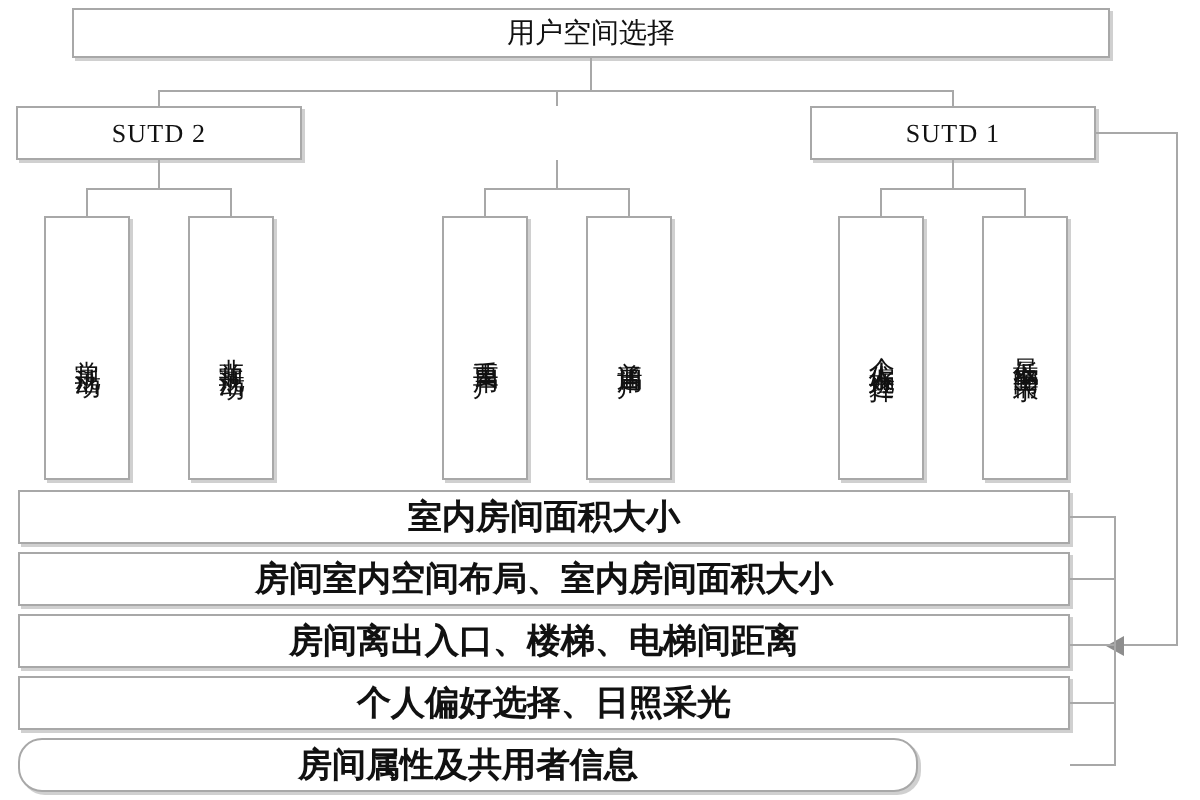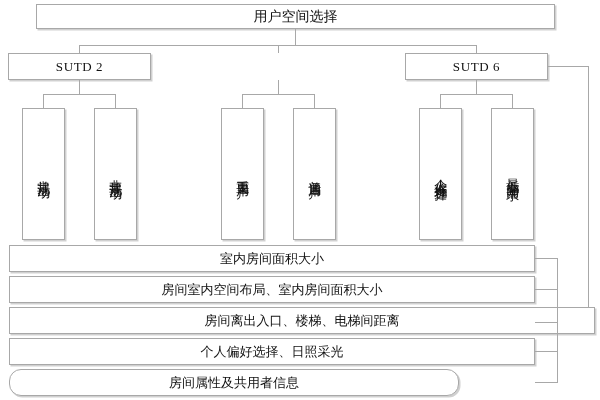--- a/index.html
+++ b/index.html
@@ -16,21 +16,21 @@
   }
   .box.shadow{box-shadow:1.5px 1.5px 0 rgba(150,150,150,.45);}
   .title-box{font-size:14px;}
   .group-box{font-family:"Liberation Serif","DejaVu Serif",serif;font-size:13px;letter-spacing:.6px;}
   .vbox{
     font-size:13px;
     writing-mode:vertical-rl;text-orientation:upright;
     letter-spacing:2px;
     padding:6px 0;
   }
-  .rowbox{font-size:13px;}
+  .rowbox{font-size:17px;font-weight:bold;}
   .line{position:absolute;background:#a8a8a8;}
   .hline{height:1px;}
   .vline{width:1px;}
   .arrow{
     position:absolute;width:0;height:0;
     border-top:5px solid transparent;
     border-bottom:5px solid transparent;
     border-right:9px solid #8d8d8d;
   }
 </style>
@@ -71,21 +71,21 @@
   <div class="line vline" style="left:314px;top:94px;height:14px;"></div>
 
   <div class="box vbox shadow" style="left:221px;top:108px;width:43px;height:132px;">
     <span>重要用户</span>
   </div>
   <div class="box vbox shadow" style="left:293px;top:108px;width:43px;height:132px;">
     <span>普通用户</span>
   </div>
 
   <div class="box group-box shadow" style="left:405px;top:53px;width:143px;height:27px;">
-    <span>SUTD 6</span>
+    <span>SUTD 1</span>
   </div>
   <div class="line vline" style="left:476px;top:80px;height:14px;"></div>
   <div class="line hline" style="left:440px;top:94px;width:72px;"></div>
   <div class="line vline" style="left:440px;top:94px;height:14px;"></div>
   <div class="line vline" style="left:512px;top:94px;height:14px;"></div>
 
   <div class="box vbox shadow" style="left:419px;top:108px;width:43px;height:132px;">
     <span>个人偏好选择</span>
   </div>
   <div class="box vbox shadow" style="left:491px;top:108px;width:43px;height:132px;">
@@ -96,21 +96,21 @@
   <div class="line vline" style="left:588px;top:66px;height:257px;"></div>
   <div class="line hline" style="left:562px;top:322px;width:26px;"></div>
   <div class="arrow" style="left:553px;top:318px;"></div>
 
   <div class="box rowbox shadow" style="left:9px;top:245px;width:526px;height:27px;">
     <span>室内房间面积大小</span>
   </div>
   <div class="box rowbox shadow" style="left:9px;top:276px;width:526px;height:27px;">
     <span>房间室内空间布局、室内房间面积大小</span>
   </div>
-  <div class="box rowbox shadow" style="left:9px;top:307px;width:586px;height:27px;">
+  <div class="box rowbox shadow" style="left:9px;top:307px;width:526px;height:27px;">
     <span>房间离出入口、楼梯、电梯间距离</span>
   </div>
   <div class="box rowbox shadow" style="left:9px;top:338px;width:526px;height:27px;">
     <span>个人偏好选择、日照采光</span>
   </div>
   <div class="box rowbox shadow" style="left:9px;top:369px;width:450px;height:27px;border-radius:12px;">
     <span>房间属性及共用者信息</span>
   </div>
 
   <div class="line hline" style="left:535px;top:258px;width:23px;"></div>

